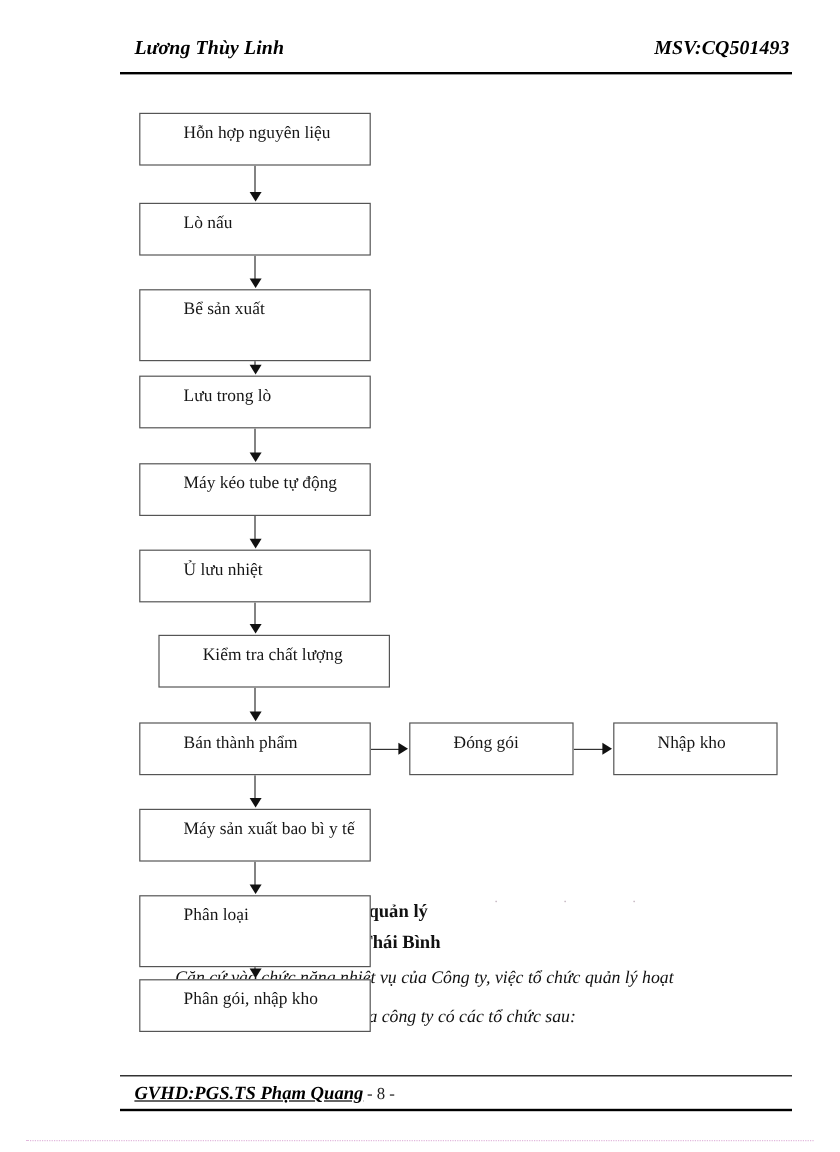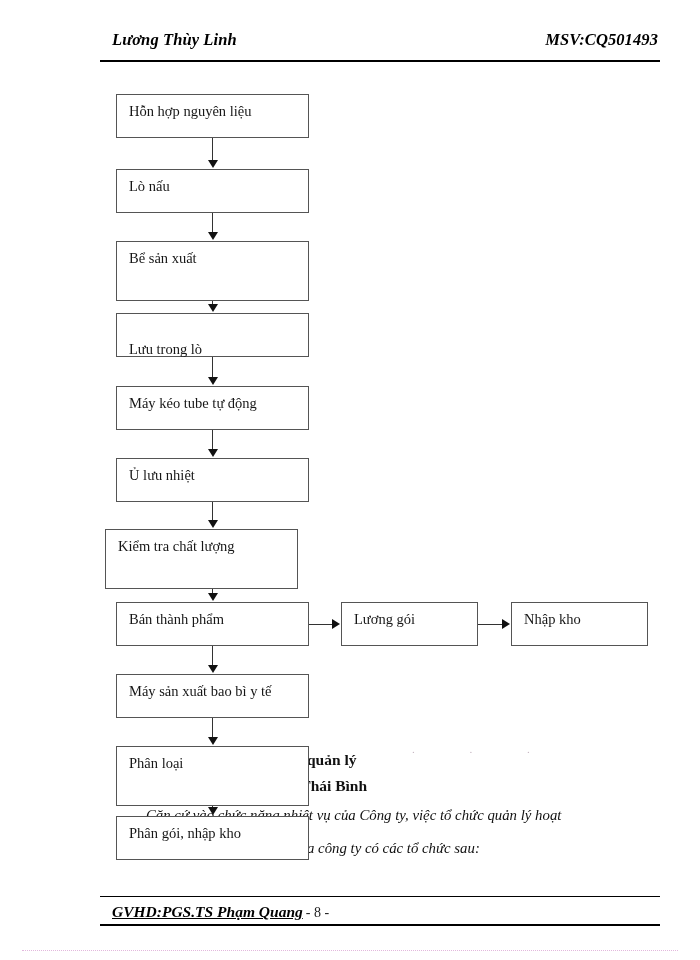--- a/index.html
+++ b/index.html
@@ -63,20 +63,21 @@
     width: 700px;
     height: 960px;
   }
   .node {
     position: absolute;
     background: #ffffff;
     border: 1px solid #555;
     box-sizing: border-box;
     display: flex;
     align-items: flex-start;
+    padding-left: 24px;
   }
   .node .node-label {
     display: block;
     font-size: 14.5px;
     line-height: 1;
     padding: 9px 0 0 12px;
     white-space: nowrap;
     color: #161616;
   }
 
@@ -245,54 +246,54 @@
     </div>
 
     <div class="node" style="left:116px; top:169px; width:193px; height:44px;">
       <span class="node-label">Lò nấu</span>
     </div>
 
     <div class="node" style="left:116px; top:241px; width:193px; height:60px;">
       <span class="node-label">Bể sản xuất</span>
     </div>
 
-    <div class="node" style="left:116px; top:313px; width:193px; height:44px;align-items:flex-end;">
+    <div class="node" style="left:116px; top:313px; width:193px; height:44px;">
       <span class="node-label">Lưu trong lò</span>
     </div>
 
     <div class="node" style="left:116px; top:386px; width:193px; height:44px;text-align:right;">
       <span class="node-label">Máy kéo tube tự động</span>
     </div>
 
     <div class="node" style="left:116px; top:458px; width:193px; height:44px;">
       <span class="node-label">Ủ lưu nhiệt</span>
     </div>
 
-    <div class="node" style="left:105px; top:529px; width:193px; height:60px;">
+    <div class="node" style="left:132px; top:529px; width:193px; height:44px;">
       <span class="node-label">Kiểm tra chất lượng</span>
     </div>
 
     <div class="node" style="left:116px; top:602px; width:193px; height:44px;">
       <span class="node-label">Bán thành phẩm</span>
     </div>
 
     <div class="node" style="left:116px; top:674px; width:193px; height:44px;">
       <span class="node-label">Máy sản xuất bao bì y tế</span>
     </div>
 
     <div class="node" style="left:116px; top:746px; width:193px; height:60px;">
       <span class="node-label">Phân loại</span>
     </div>
 
     <div class="node" style="left:116px; top:816px; width:193px; height:44px;">
       <span class="node-label">Phân gói, nhập kho</span>
     </div>
 
     <div class="node" style="left:341px; top:602px; width:137px; height:44px;">
-      <span class="node-label">Lương gói</span>
+      <span class="node-label">Đóng gói</span>
     </div>
 
     <div class="node" style="left:511px; top:602px; width:137px; height:44px;">
       <span class="node-label">Nhập kho</span>
     </div>
 
   </div>
 
   <div class="ftr-rule-top"></div>
   <div class="doc-footer">

